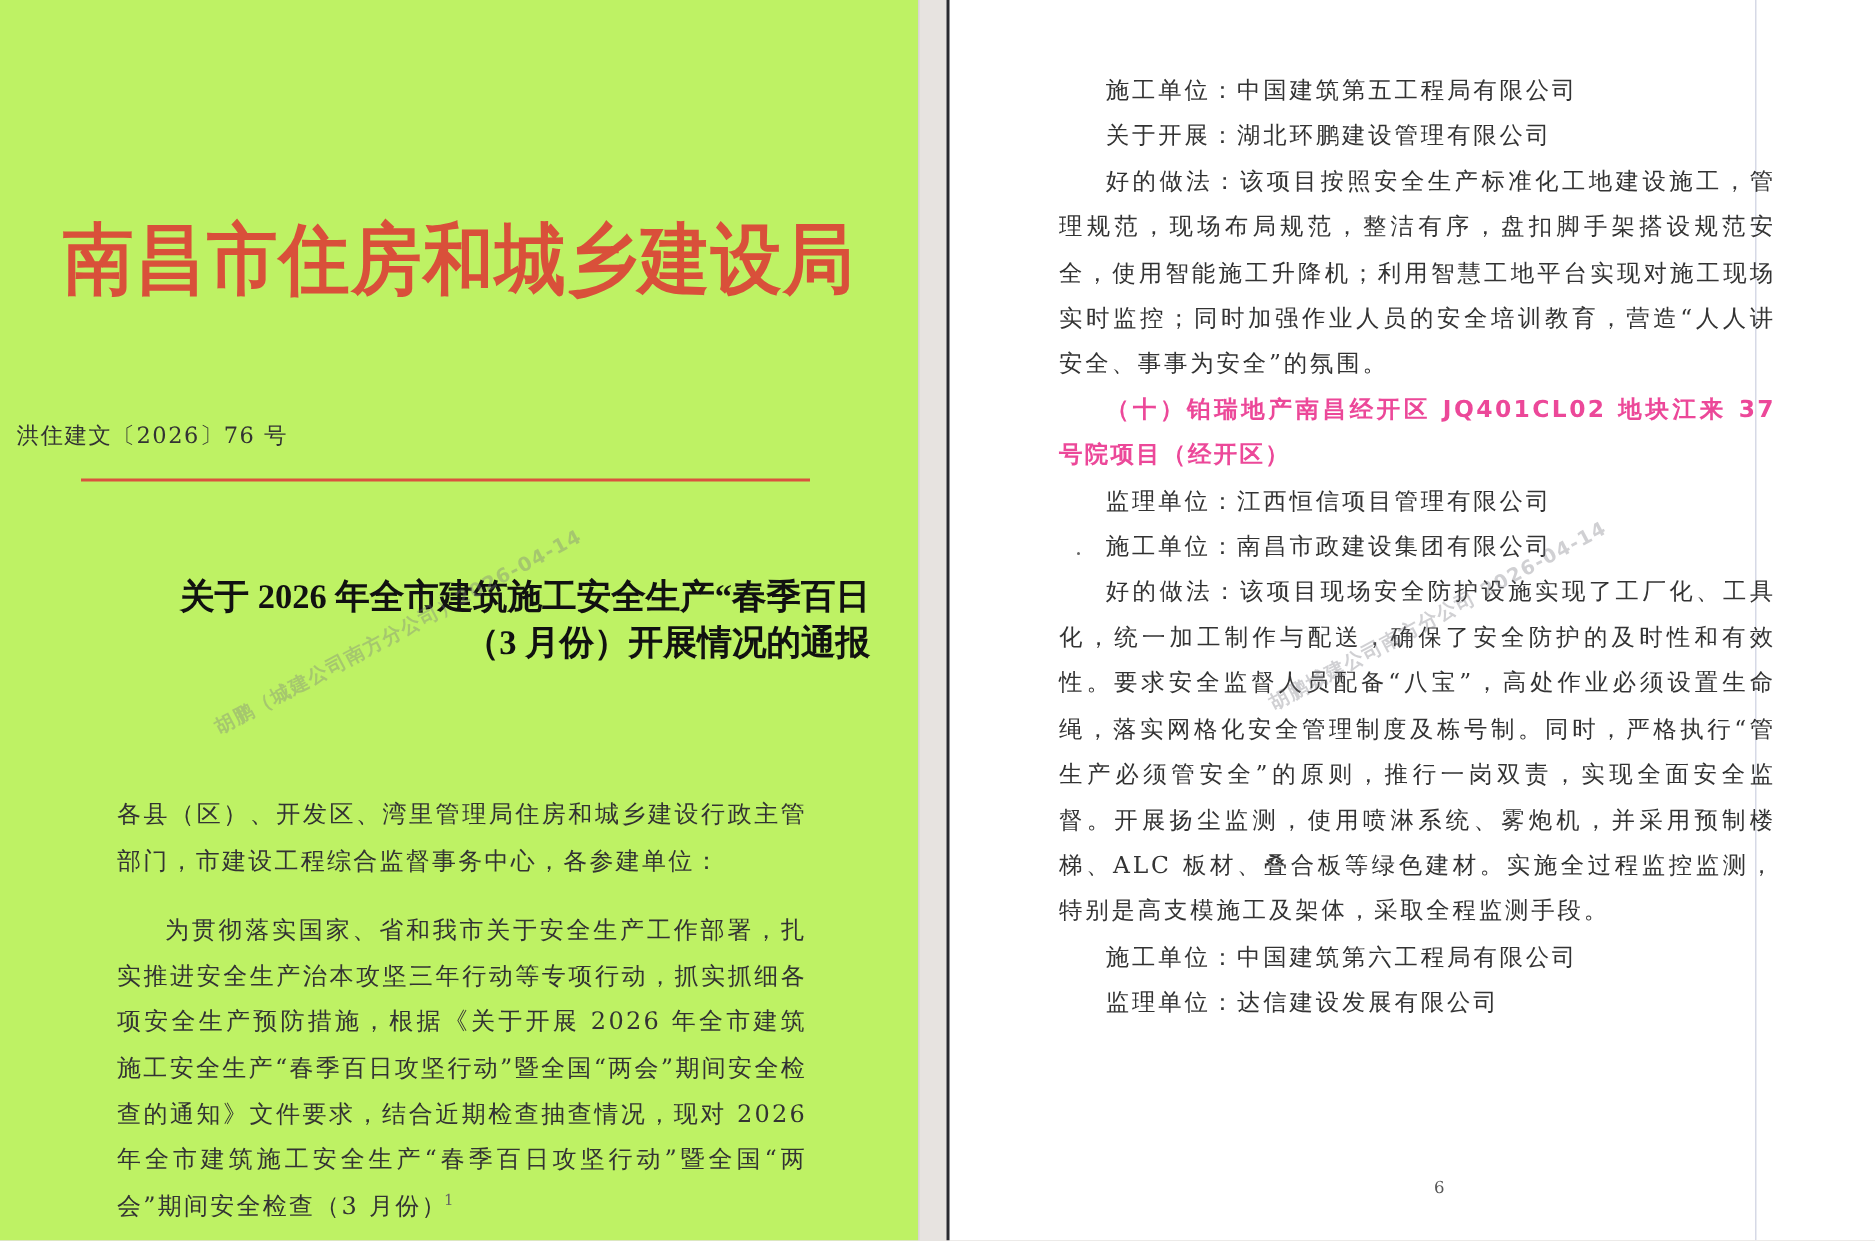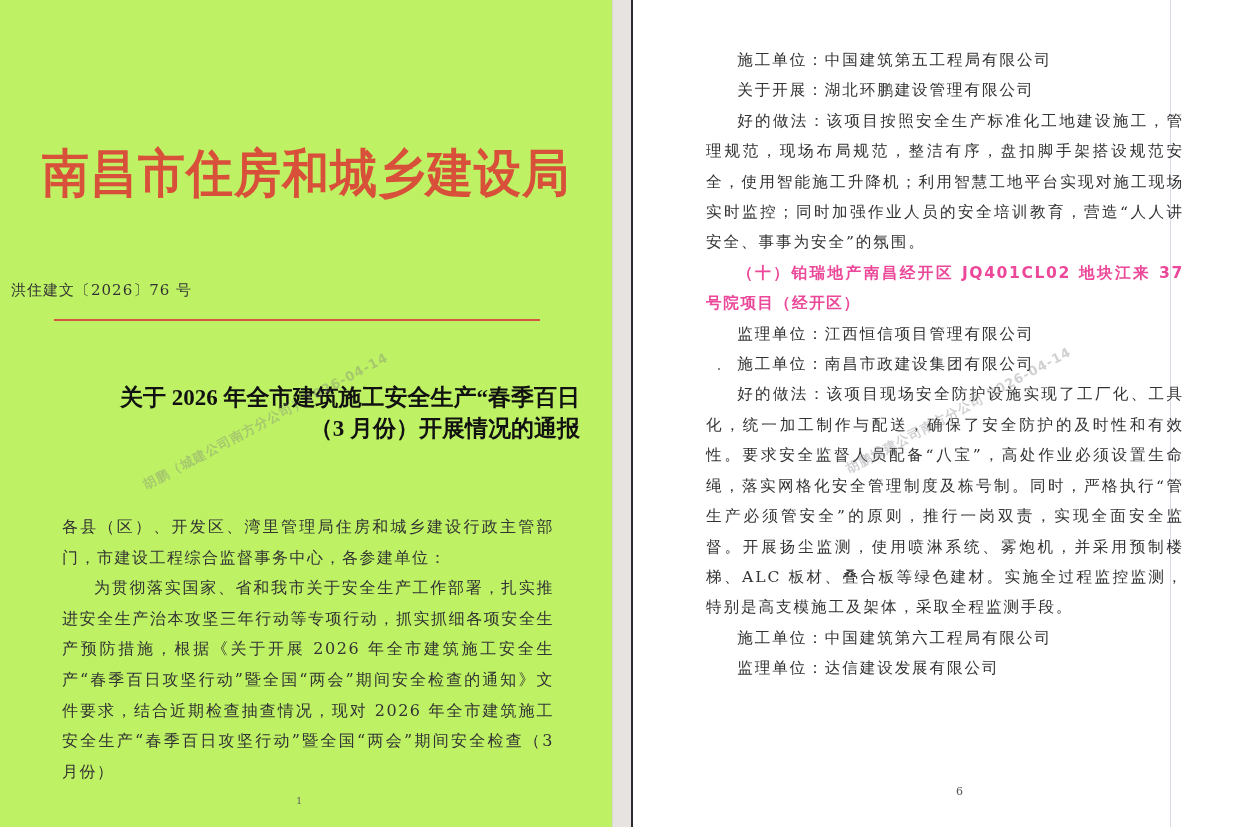--- a/index.html
+++ b/index.html
@@ -27,21 +27,21 @@
     .red-rule { position: absolute; left: 54px; top: 319px; width: 486px; height: 2px; background: #d9533e; }
     .notice-title {
       position: absolute; left: 40px; width: 540px; top: 382px; text-align: right;
       color: #111; font-size: 23px; font-weight: bold; line-height: 31px;
       font-family: "Liberation Serif", "DejaVu Serif", serif;
     }
     .body-left {
       position: absolute; left: 62px; width: 492px; top: 512px;
       color: #333; font-size: 16px; line-height: 30.6px; letter-spacing: 1.5px;
     }
-    .body-left p { margin: 0; text-align: justify; }
+    .body-left p { margin: 16px; text-align: justify; }
     .indent { text-indent: 2em; }
     .page-num-left { position: absolute; left: 296px; top: 795px; font-size: 10px; color: #666; }
 
     
     .body-right {
       position: absolute; left: 73px; width: 478px; top: 45px;
       color: #333; font-size: 15.6px; line-height: 30.4px; letter-spacing: 1.9px;
     }
     .body-right p { margin: 0; text-align: justify; }
     .body-right .heading { font-weight: bold; color: #ec4899; font-family: "DejaVu Sans", "Liberation Sans", sans-serif; letter-spacing: 1.6px; }

